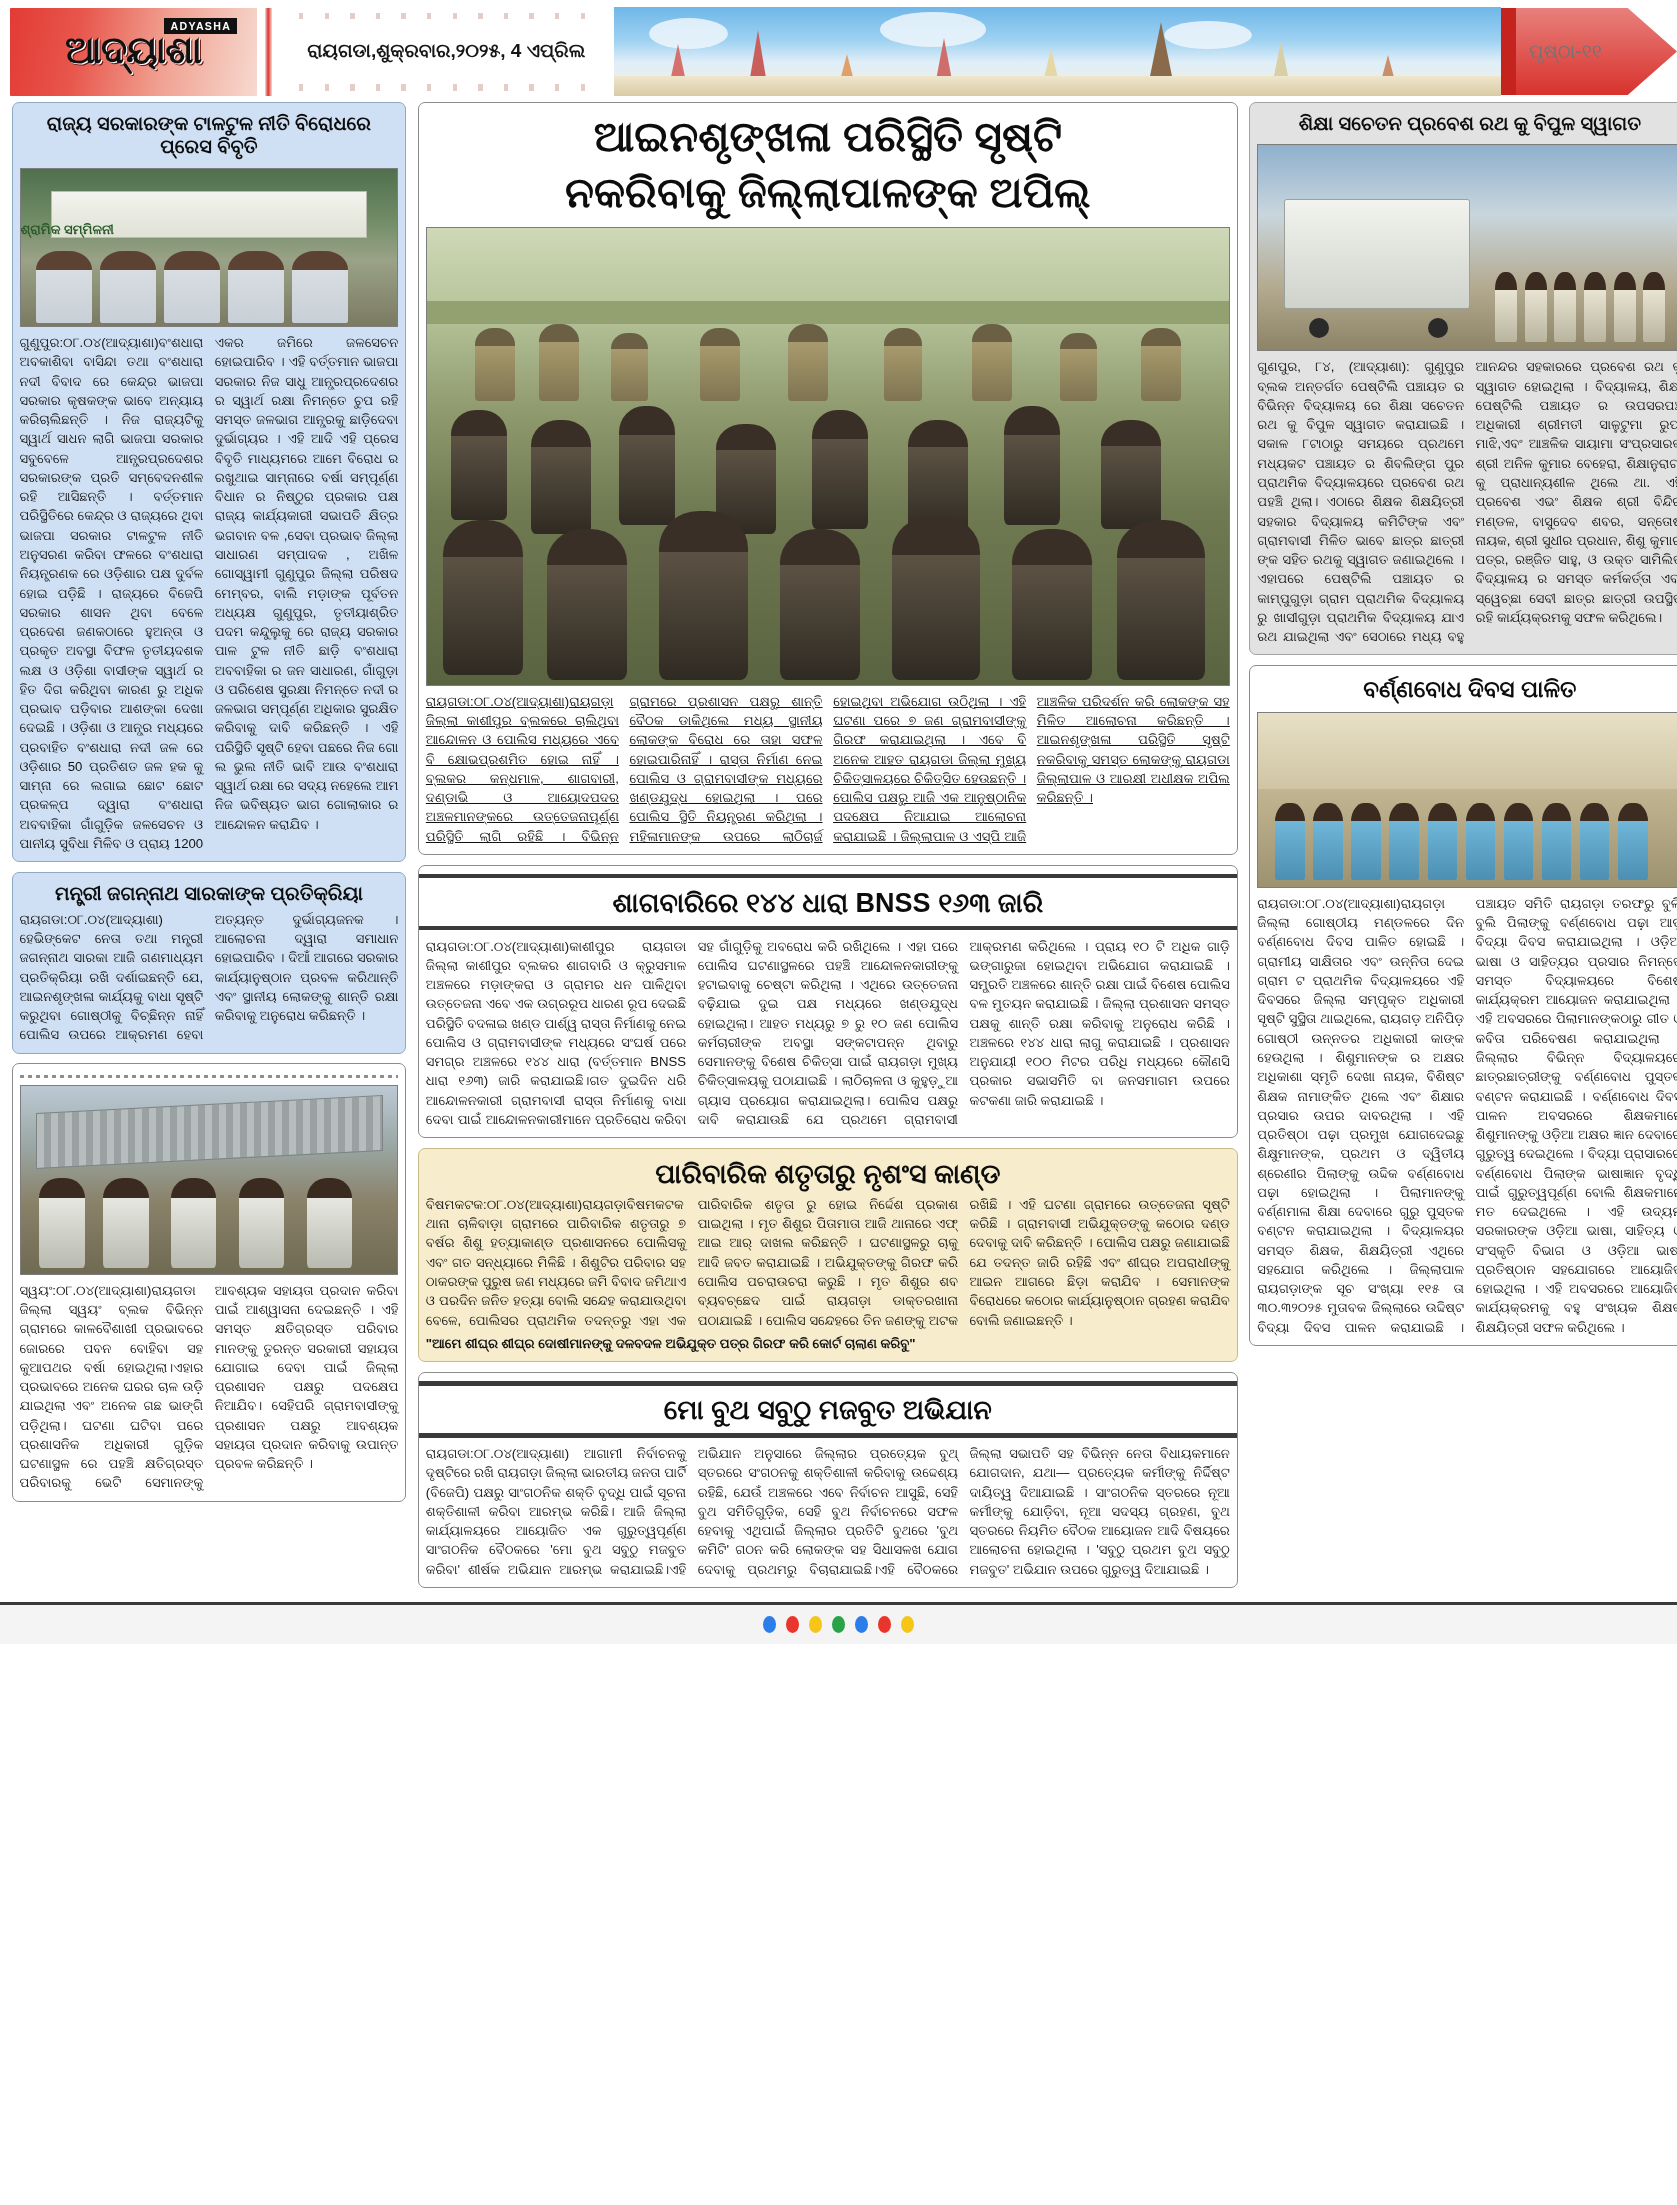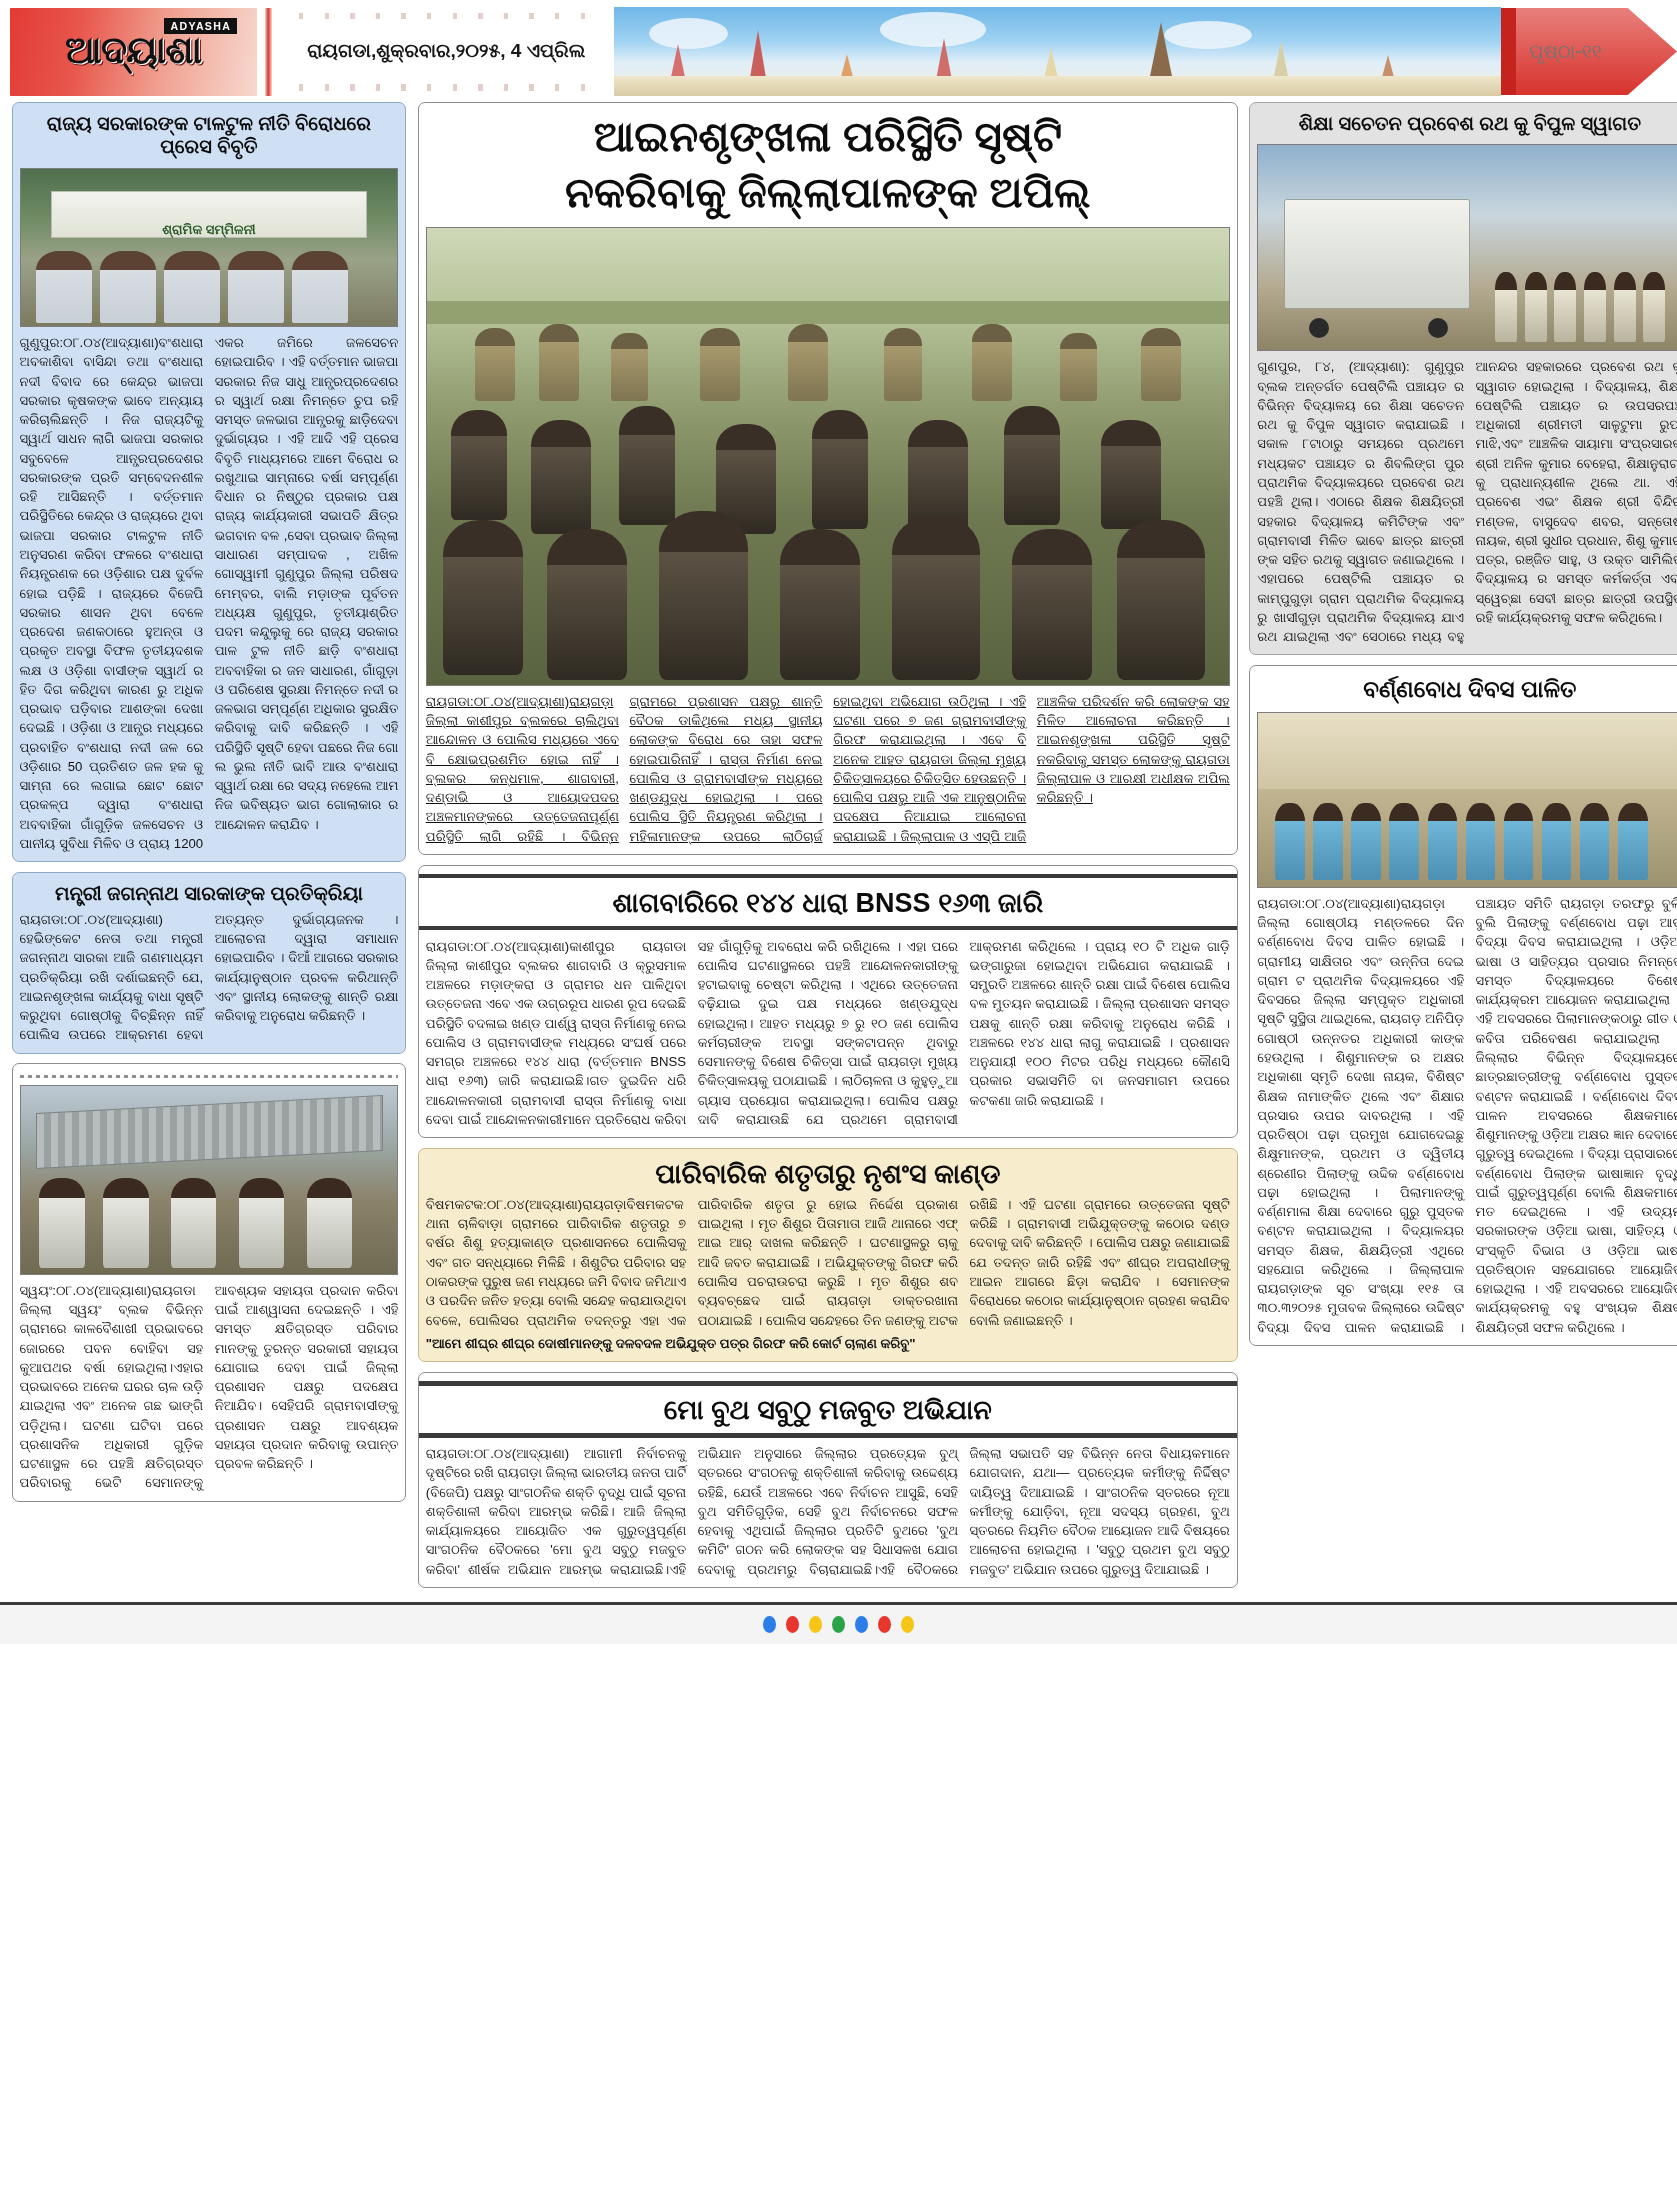--- a/index.html
+++ b/index.html
@@ -207,21 +207,21 @@
 
   
   .ph-press { height: 159px; background: linear-gradient(180deg,#4f6f4e 0%,#6d8a63 30%,#9aa287 58%,#7b7a62 100%); }
   .ph-press .banner {
     position:absolute; left:8%; right:8%; top:14%; height:30%;
     background: linear-gradient(180deg,#f3f4ef,#dfe2d4);
     border:0.9px solid #b9bcae;
   }
   .ph-press .banner-txt {
     position:absolute; left:0; right:0; top:34%;
-    text-align:center; font-size:13.2px; font-weight:bold; color:#2a5a2a;
+    text-align:left; font-size:13.2px; font-weight:bold; color:#2a5a2a;
   }
   .ph-press .person {
     position:absolute; bottom:2%; width:15%; height:46%;
     background: linear-gradient(180deg,#5c4233 0 26%, #d8dde2 26%, #c8cfd6 100%);
     border-radius: 40% 40% 2.6px 2.6px / 26% 26% 2.6px 2.6px;
   }
 
   
   .ph-crowd { height: 459px; background: linear-gradient(180deg,#cfd8b8 0%, #b7c49a 18%, #8f9a6e 40%, #6f7a52 62%, #5a6340 100%); }
   .ph-crowd .horizon { position:absolute; left:0; right:0; top:16%; height:5%; background:#93a06f; }

